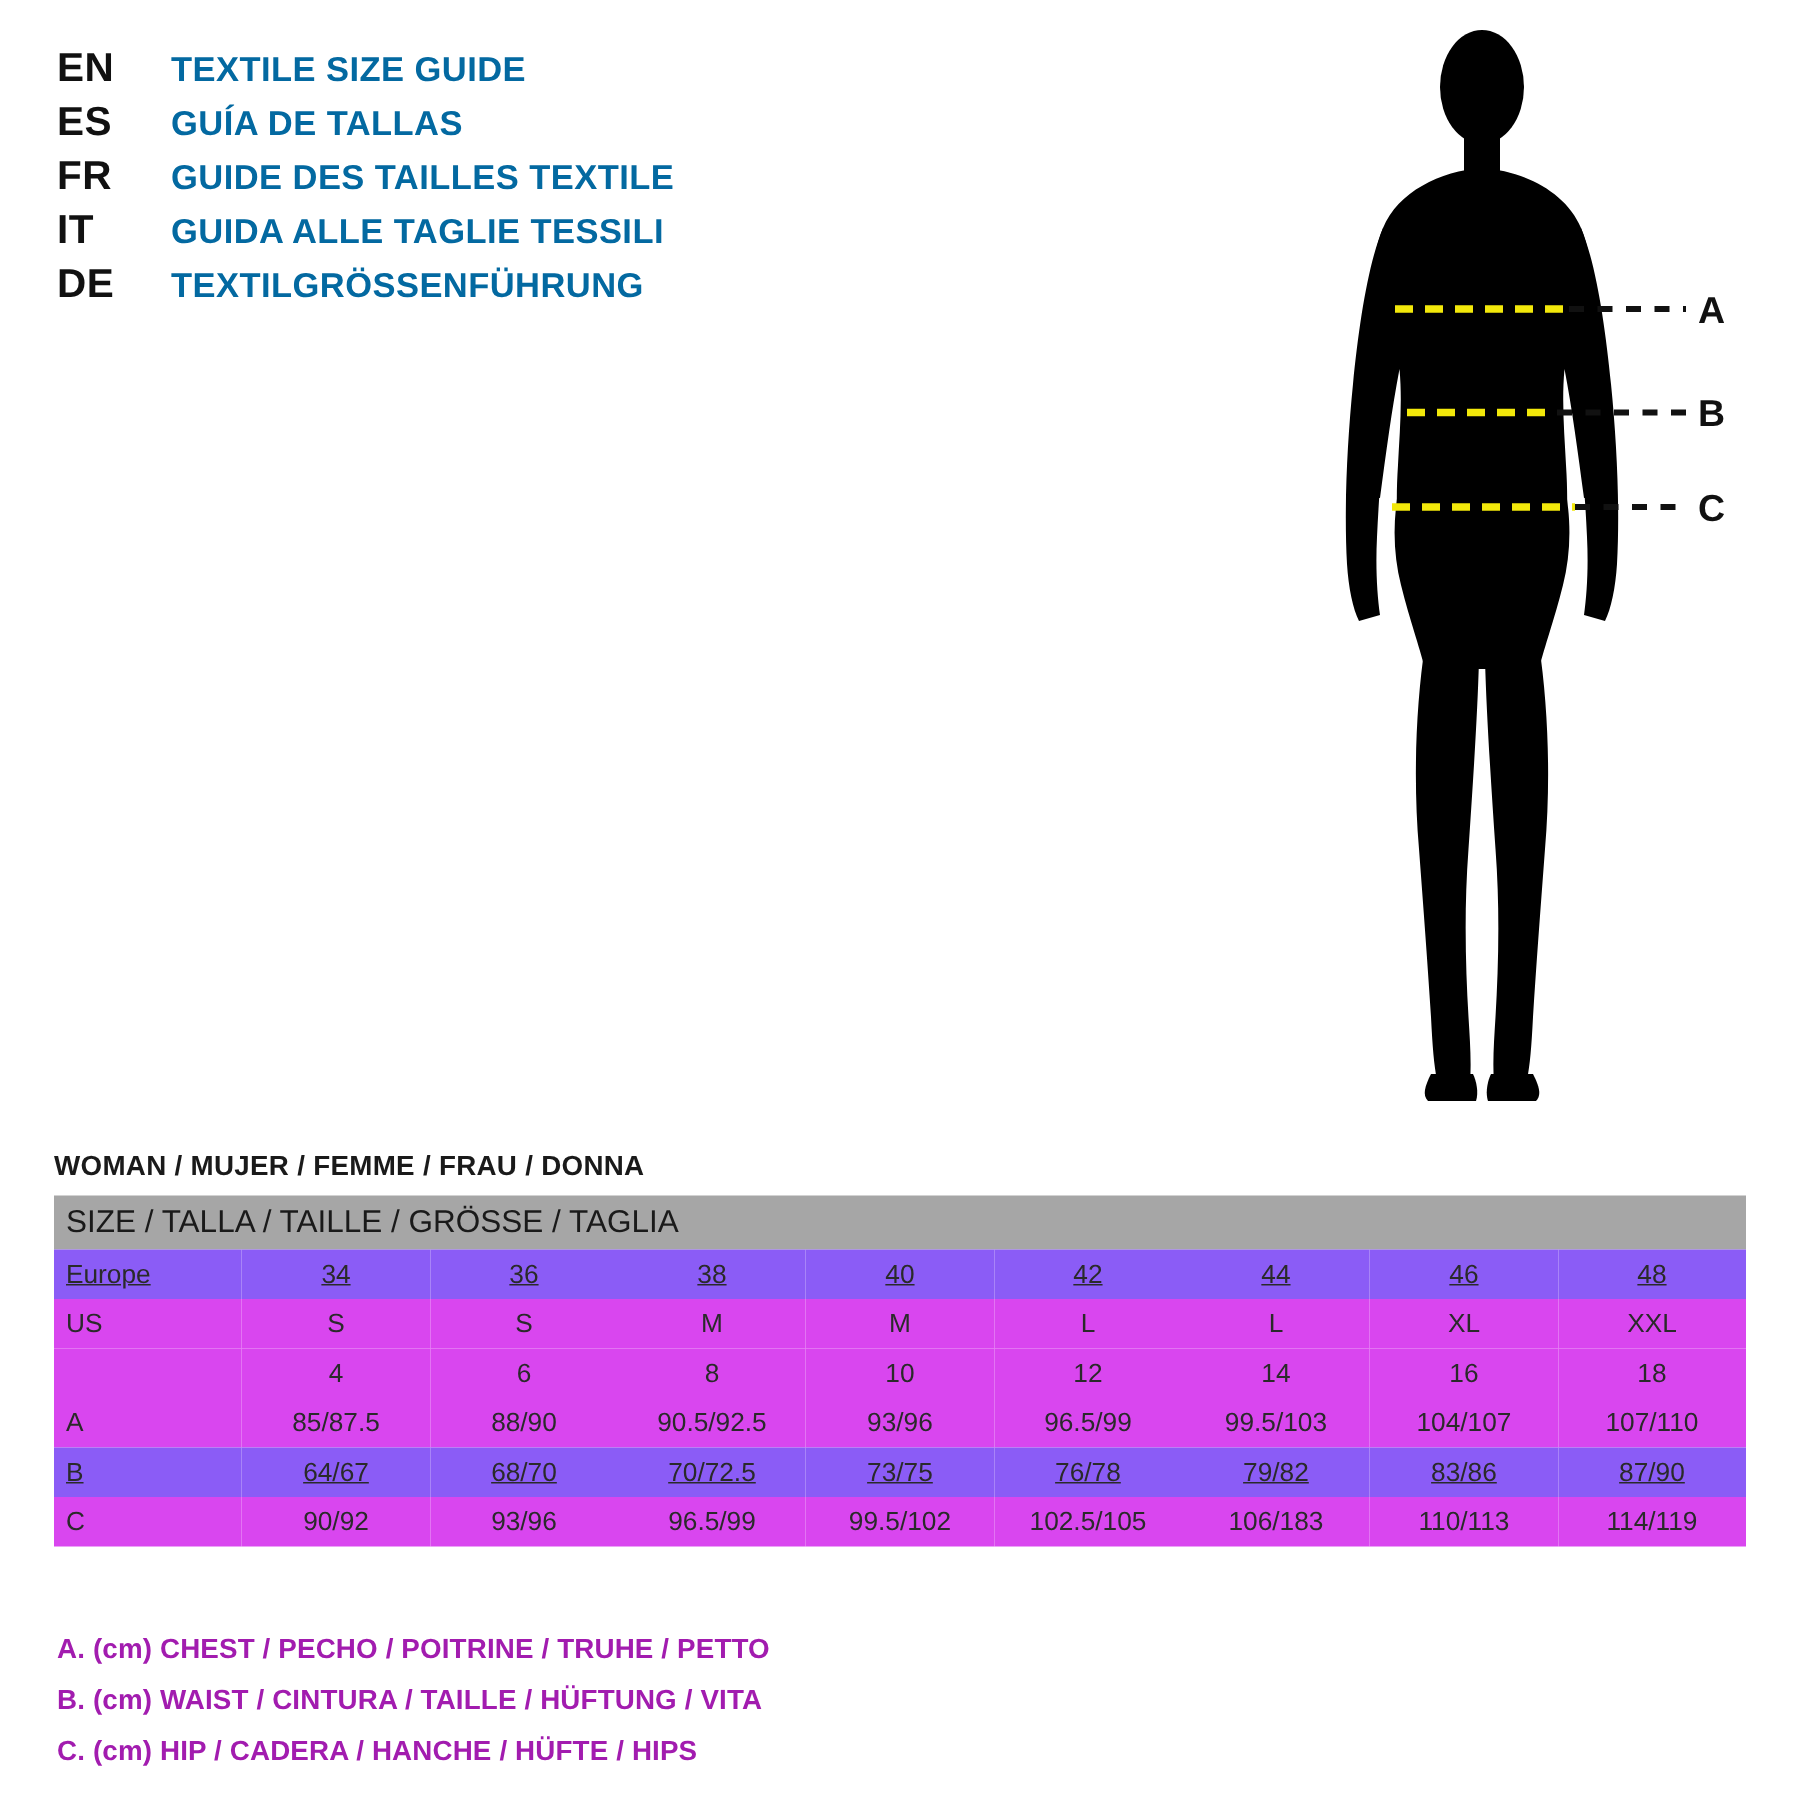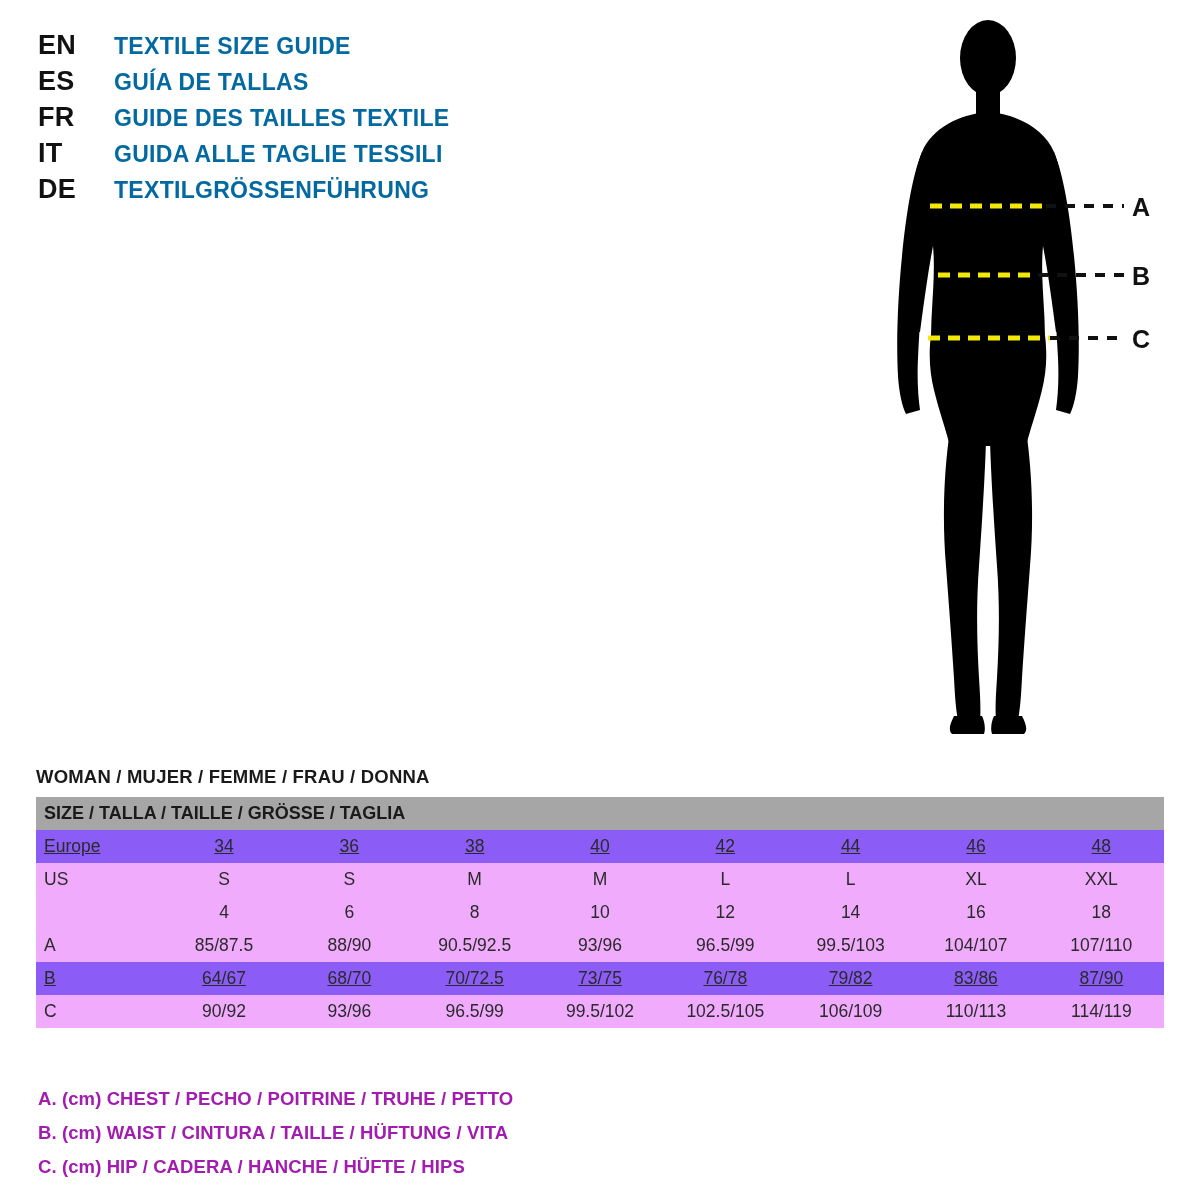--- a/index.html
+++ b/index.html
@@ -84,26 +84,26 @@
     table-layout: fixed;
   }
   table td {
     font-size: 17.5px;
     color: #2a2a2a;
     padding: 6px 0 6px 0;
     height: 20px;
   }
   tr.header-row td {
     background: #a6a6a6;
-    font-weight: bold;
+    font-weight: normal;
     color: #1a1a1a;
     padding-left: 8px;
-    font-size: 18px;
-  }
-  tr.shaded td { background: #f0abfc; }
+    font-size: 21px;
+  }
+  tr.shaded td { background: #d946ef; }
   tr.plain td { background: #8b5cf6; text-decoration: underline; }
   td.row-label {
     padding-left: 8px;
     text-align: left;
     width: 190px;
   }
   td.cell { text-align: center; }
 
   
   #footnotes {
@@ -297,21 +297,21 @@
         <td class="cell">87/90</td>
       </tr>
 
       <tr class="shaded">
         <td class="row-label">C</td>
         <td class="cell">90/92</td>
         <td class="cell">93/96</td>
         <td class="cell">96.5/99</td>
         <td class="cell">99.5/102</td>
         <td class="cell">102.5/105</td>
-        <td class="cell">106/109</td>
+        <td class="cell">106/183</td>
         <td class="cell">110/113</td>
         <td class="cell">114/119</td>
       </tr>
     </tbody>
   </table>
 </div>
 
 <div id="footnotes">
   <div class="footnote">A. (cm) CHEST / PECHO / POITRINE / TRUHE / PETTO</div>
   <div class="footnote">B. (cm) WAIST / CINTURA / TAILLE / HÜFTUNG / VITA</div>

